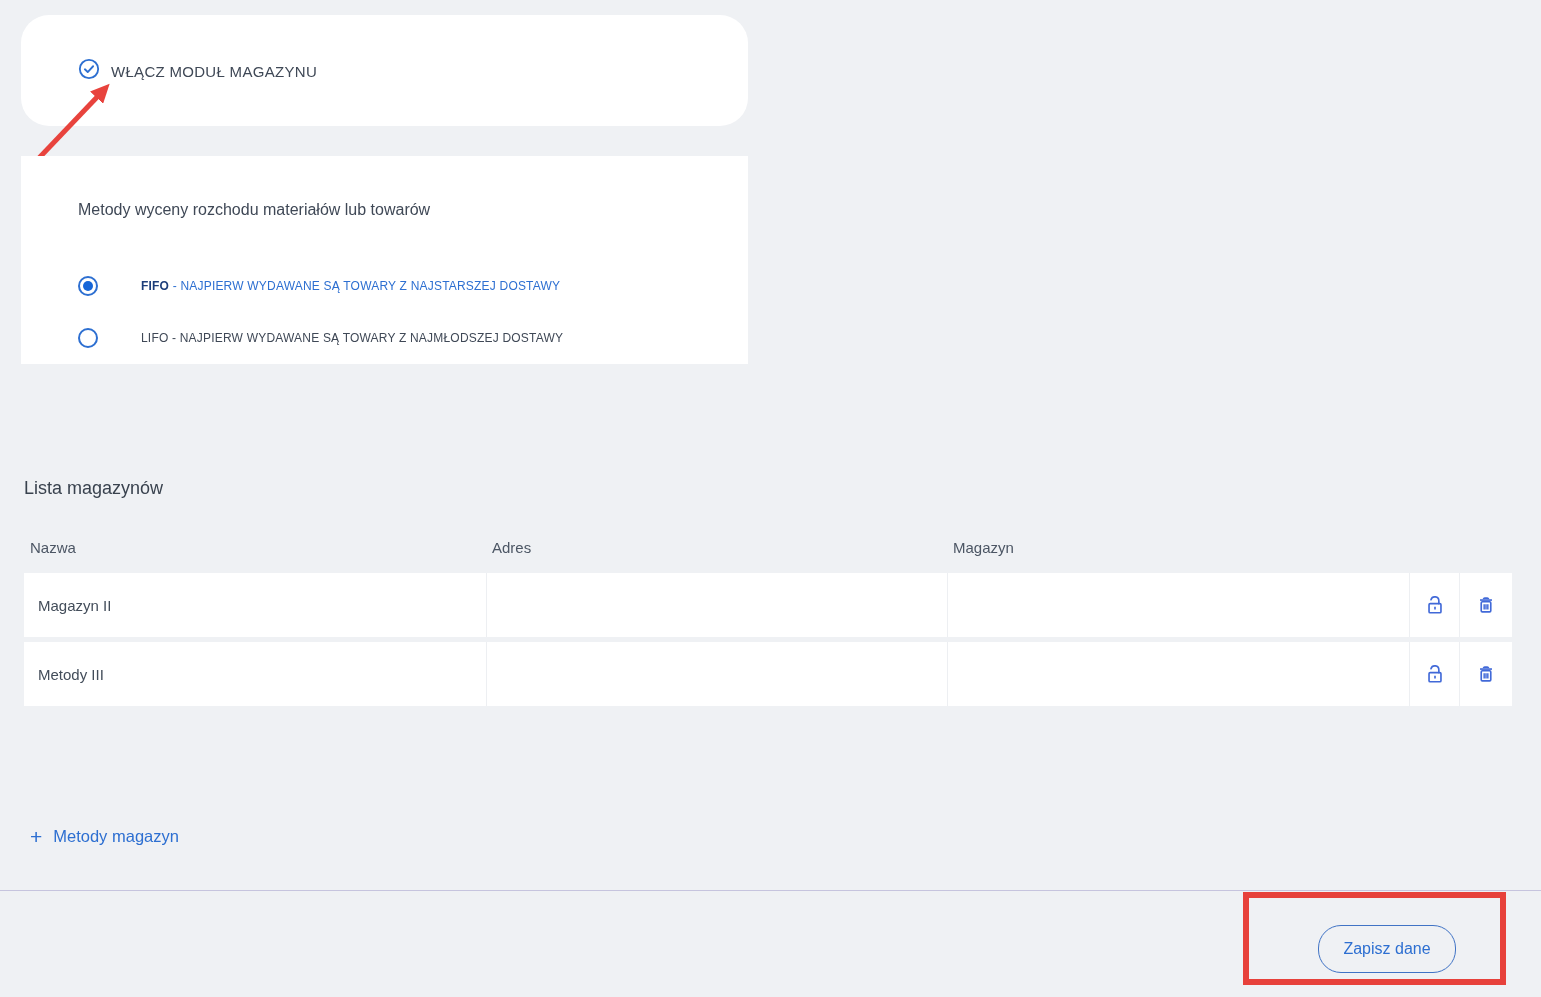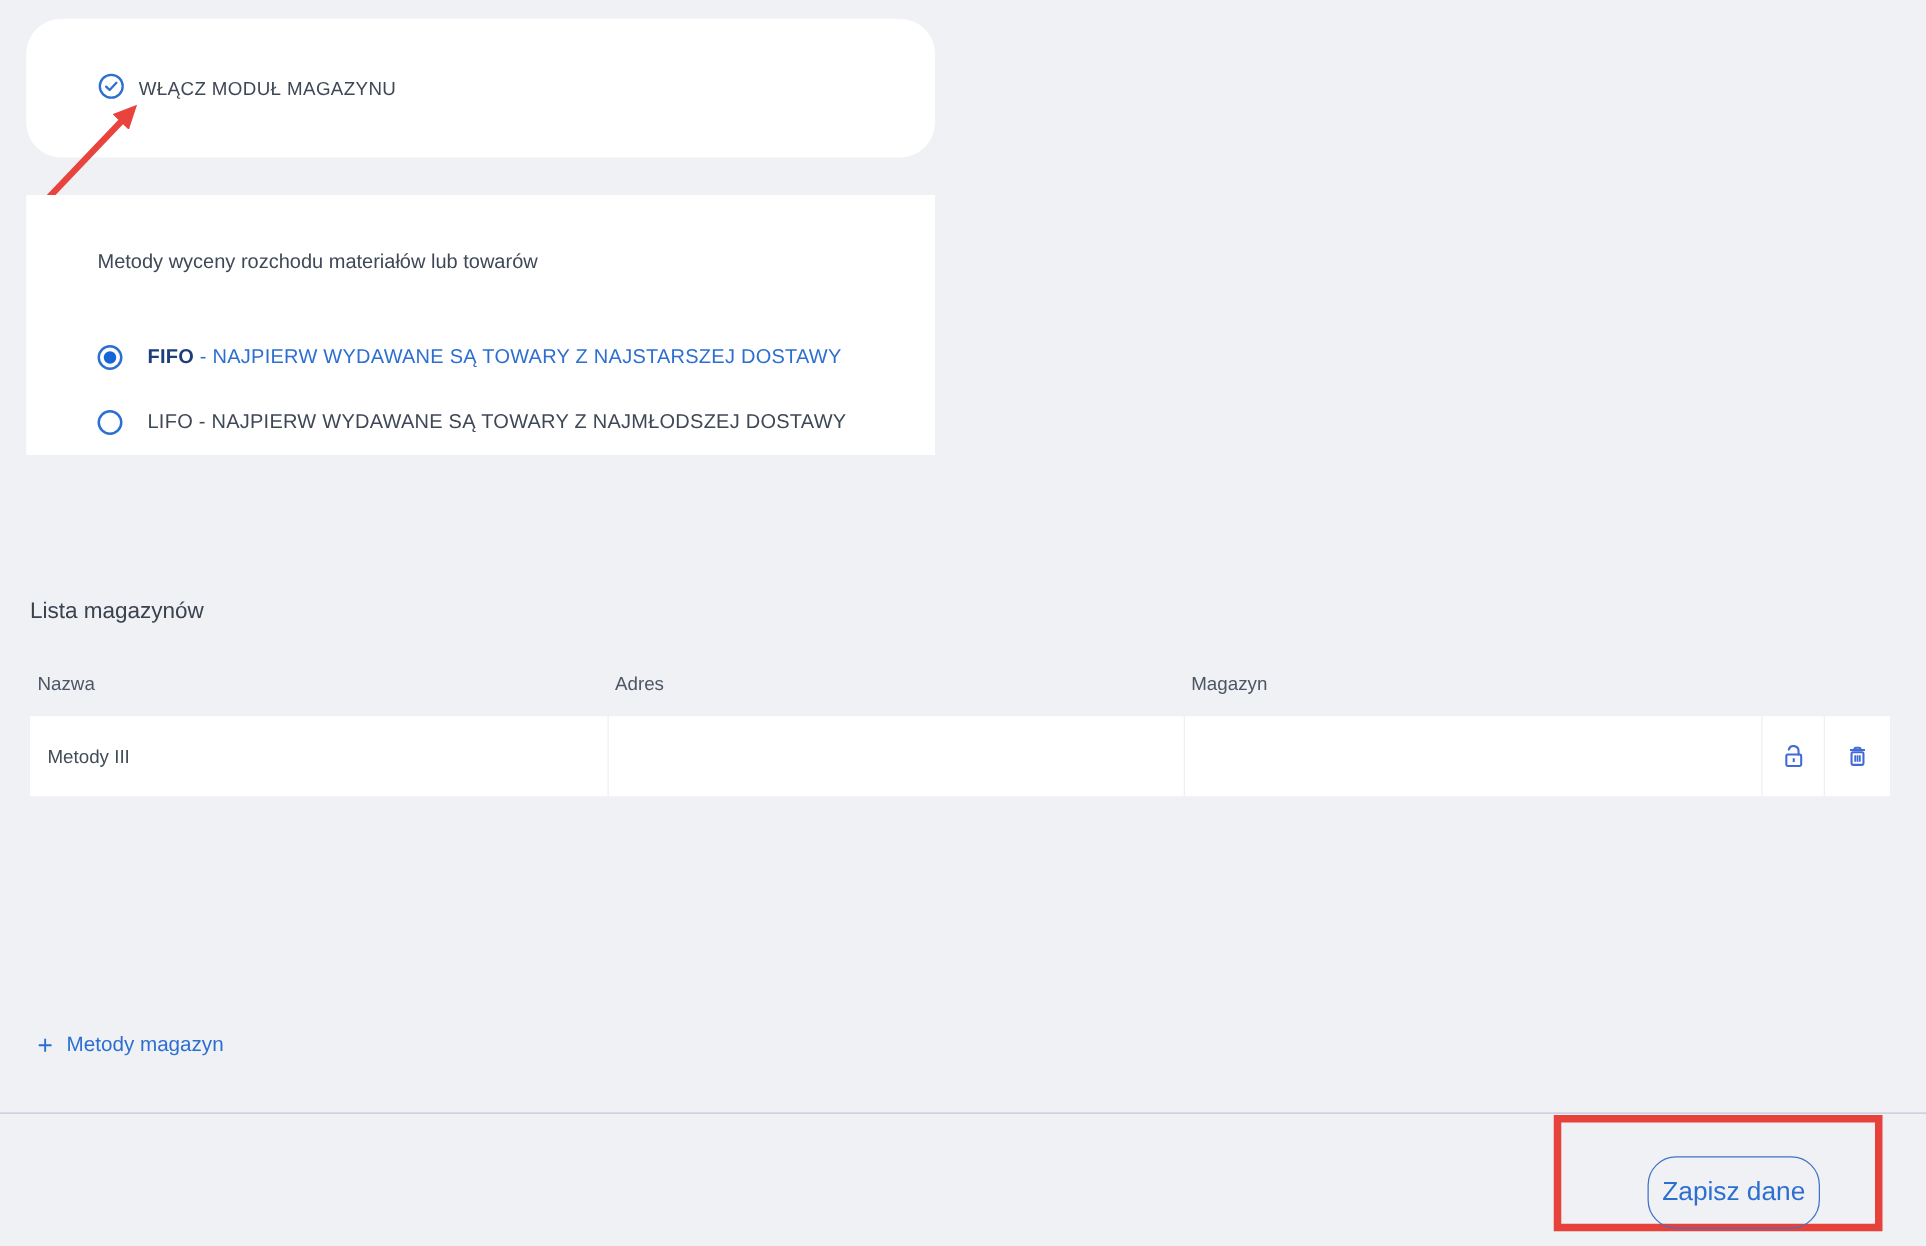--- a/index.html
+++ b/index.html
@@ -19,21 +19,21 @@
   .arrow{position:absolute;left:28px;top:76px;pointer-events:none;}
 
   
   .valuation-title{position:absolute;left:57px;top:45px;font-size:16px;color:#3f4856;}
   .option{position:absolute;left:57px;display:flex;align-items:center;gap:20px;cursor:pointer;}
   .option-fifo{top:120px;}
   .option-lifo{top:172px;}
   .radio{width:20px;height:20px;border:2px solid #2d6fd1;border-radius:50%;box-sizing:border-box;
          display:flex;align-items:center;justify-content:center;background:#ffffff;flex:0 0 auto;}
   .radio .dot{width:10px;height:10px;border-radius:50%;background:#1565d8;}
-  .option-label{font-size:16px;letter-spacing:.2px;white-space:pre;}
+  .option-label{font-size:12px;letter-spacing:.2px;white-space:pre;margin-left:23px;}
   .code-selected{font-weight:700;color:#1d3e7a;}
   .rest-selected{color:#2d6fd1;}
   .code-plain,.rest-plain{color:#3f4856;}
 
   
   .list-title{position:absolute;left:24px;top:478px;margin:0;font-size:18px;font-weight:400;color:#39424e;}
   .th{position:absolute;top:539px;font-size:15px;color:#4c5664;}
   .th-name{left:30px;}
   .th-address{left:492px;}
   .th-phone{left:953px;}
@@ -47,22 +47,22 @@
 
   
   .add-link{position:absolute;left:30px;top:826px;display:flex;align-items:center;gap:11px;
             color:#2d6fd1;font-size:16.5px;cursor:pointer;}
   .plus{font-size:21px;line-height:1;font-weight:400;}
 
   
   .divider{position:absolute;left:0;top:890px;width:1541px;height:1px;background:#c6c4de;}
   .highlight-box{position:absolute;left:1243px;top:892px;width:263px;height:93px;
                  border:6px solid #e7413b;box-sizing:border-box;pointer-events:none;}
-  .save-btn{position:absolute;left:1318px;top:925px;width:138px;height:58px;border-radius:23px;
-            border:1px solid #4073c5;background:transparent;color:#2d6fd1;font-size:21px;
+  .save-btn{position:absolute;left:1318px;top:925px;width:138px;height:48px;border-radius:23px;
+            border:1px solid #4073c5;background:transparent;color:#2d6fd1;font-size:16px;
             font-family:"Liberation Sans",sans-serif;cursor:pointer;}
 </style>
 </head>
 <body>
 
 <div class="page">
 
   <section class="card card-toggle">
     <div class="toggle-row">
       <span>
@@ -101,20 +101,42 @@
   </section>
 
   <h2 class="list-title">Lista magazynów</h2>
 
   <span class="th th-name">Nazwa</span>
   <span class="th th-address">Adres</span>
   <span class="th th-phone">Magazyn</span>
 
   <div class="rows">
 
+    <div class="row">
+      <div class="cell cell-name">Magazyn II</div>
+      <div class="cell"></div>
+      <div class="cell"></div>
+      <div class="cell cell-action">
+        <svg width="22" height="22" viewBox="0 0 24 24">
+          <rect x="5.5" y="10.5" width="13" height="10" rx="1.2" fill="none" stroke="#4169d8" stroke-width="1.8"></rect>
+          <line x1="12" y1="13.8" x2="12" y2="17" stroke="#4169d8" stroke-width="1.8"></line>
+          <path d="M16.2 10.5 V7.6 A4.4 4.4 0 0 0 7.6 6.2" fill="none" stroke="#4169d8" stroke-width="1.8" stroke-linecap="round"></path>
+        </svg>
+      </div>
+      <div class="cell cell-action">
+        <svg width="22" height="22" viewBox="0 0 24 24">
+          <path d="M9.2 5.6 A1.5 1.5 0 0 1 10.6 4.5 H13.4 A1.5 1.5 0 0 1 14.8 5.6" fill="none" stroke="#4169d8" stroke-width="1.8"></path>
+          <line x1="5.5" y1="6.6" x2="18.5" y2="6.6" stroke="#4169d8" stroke-width="1.8"></line>
+          <rect x="6.8" y="8.5" width="10.4" height="11" rx="1.2" fill="none" stroke="#4169d8" stroke-width="1.8"></rect>
+          <line x1="10" y1="11.2" x2="10" y2="16.8" stroke="#4169d8" stroke-width="1.6"></line>
+          <line x1="12" y1="11.2" x2="12" y2="16.8" stroke="#4169d8" stroke-width="1.6"></line>
+          <line x1="14" y1="11.2" x2="14" y2="16.8" stroke="#4169d8" stroke-width="1.6"></line>
+        </svg>
+      </div>
+    </div>
 
 
     <div class="row">
       <div class="cell cell-name">Metody III</div>
       <div class="cell"></div>
       <div class="cell"></div>
       <div class="cell cell-action">
         <svg width="22" height="22" viewBox="0 0 24 24">
           <rect x="5.5" y="10.5" width="13" height="10" rx="1.2" fill="none" stroke="#4169d8" stroke-width="1.8"></rect>
           <line x1="12" y1="13.8" x2="12" y2="17" stroke="#4169d8" stroke-width="1.8"></line>

